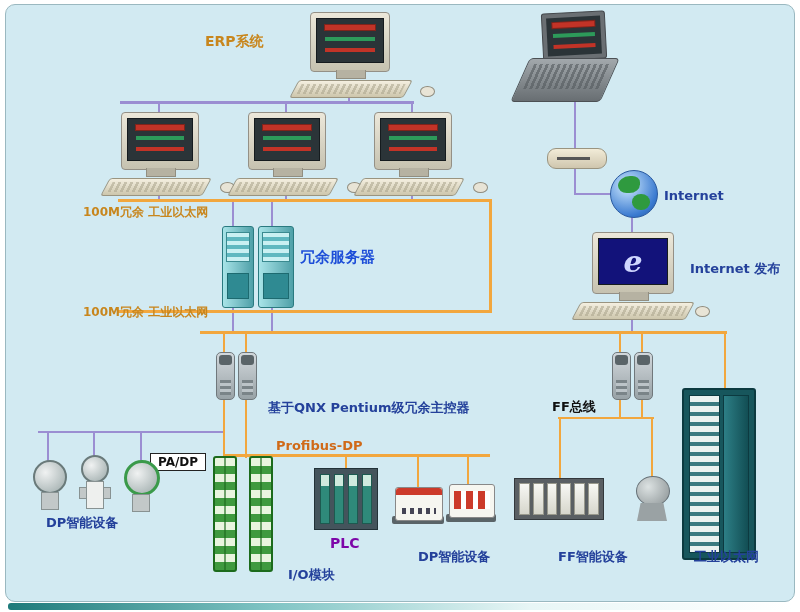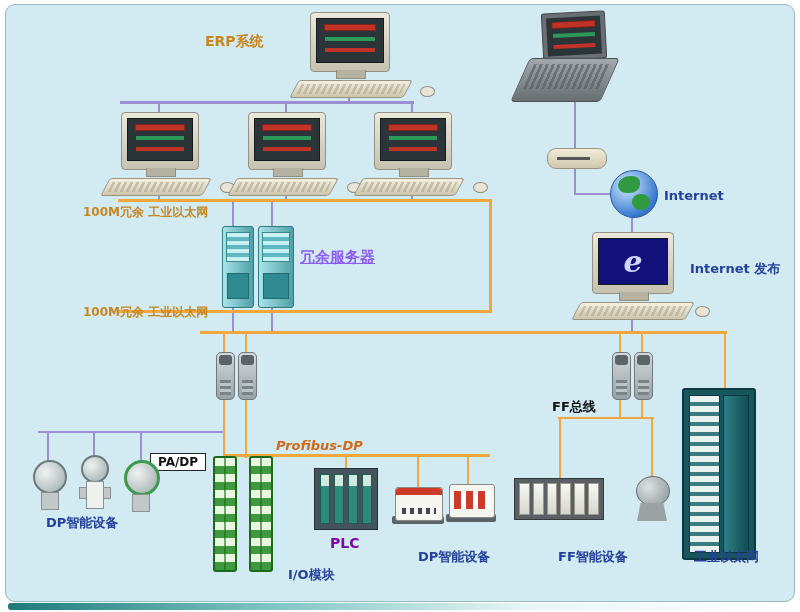--- a/index.html
+++ b/index.html
@@ -12,23 +12,23 @@
 
   
   .ln{position:absolute;}
   .ln.o{background:var(--line-orange,#f2a73e);}
   .ln.p{background:var(--line-purple,#9b8ed2);}
 
   
   .lbl{position:absolute;font-weight:bold;font-size:13px;white-space:nowrap;}
   .org{color:var(--label-orange,#c8861d);text-align:center;}
   .blu{color:var(--label-blue,#24419b);}
-  .blk{color:#8b5cf6;font-size:15px;text-decoration:underline;}
+  .blk{color:#1d4ed8;font-size:15px;}
   .pur{color:var(--label-purple,#7d07a8);font-size:14px;}
-  .red{color:var(--profibus,#d06a18);font-style:italic;}
+  .red{color:var(--profibus,#d06a18);}
 
   
   .monitor{position:absolute;box-sizing:border-box;background:linear-gradient(#ece8da,#c6c2b0);
            border:1px solid #949086;border-radius:4px;}
   .screen{position:absolute;left:5px;right:5px;top:5px;bottom:8px;background:#2b3438;
           border:1px solid #151b1e;overflow:hidden;}
   .scr-dcs::before{content:"";position:absolute;left:12%;top:14%;width:76%;height:12%;background:#c23327;
           box-shadow:0 0 0 1px #80231b;}
   .scr-dcs::after{content:"";position:absolute;left:12%;top:42%;width:76%;height:10%;background:#2d9a5a;
           box-shadow:0 11px 0 #c23327;}
@@ -279,20 +279,21 @@
     <div class="cab-rows"></div>
     <div class="cab-door"></div>
   </div>
 
   <div class="lbl org" style="left:205px;top:33px;font-size:14px">ERP系统</div>
   <div class="lbl org" style="left:83px;top:204px;font-size:12px">100M冗余 工业以太网</div>
   <div class="lbl blk" style="left:300px;top:248px">冗余服务器</div>
   <div class="lbl org" style="left:83px;top:304px;font-size:12px">100M冗余 工业以太网</div>
   <div class="lbl blu" style="left:664px;top:188px">Internet</div>
   <div class="lbl blu" style="left:690px;top:260px">Internet 发布</div>
+  <div class="lbl blu" style="left:268px;top:399px">基于QNX Pentium级冗余主控器</div>
   <div class="lbl" style="left:552px;top:398px;color:#101010">FF总线</div>
   <div class="lbl red" style="left:276px;top:438px">Profibus-DP</div>
   <div class="lbl blu" style="left:46px;top:514px">DP智能设备</div>
   <div class="lbl blu" style="left:288px;top:566px">I/O模块</div>
   <div class="lbl pur" style="left:330px;top:535px">PLC</div>
   <div class="lbl blu" style="left:418px;top:548px">DP智能设备</div>
   <div class="lbl blu" style="left:558px;top:548px">FF智能设备</div>
   <div class="lbl blu" style="left:694px;top:548px">工业以太网</div>
 
   <div class="bottom-strip"></div>

